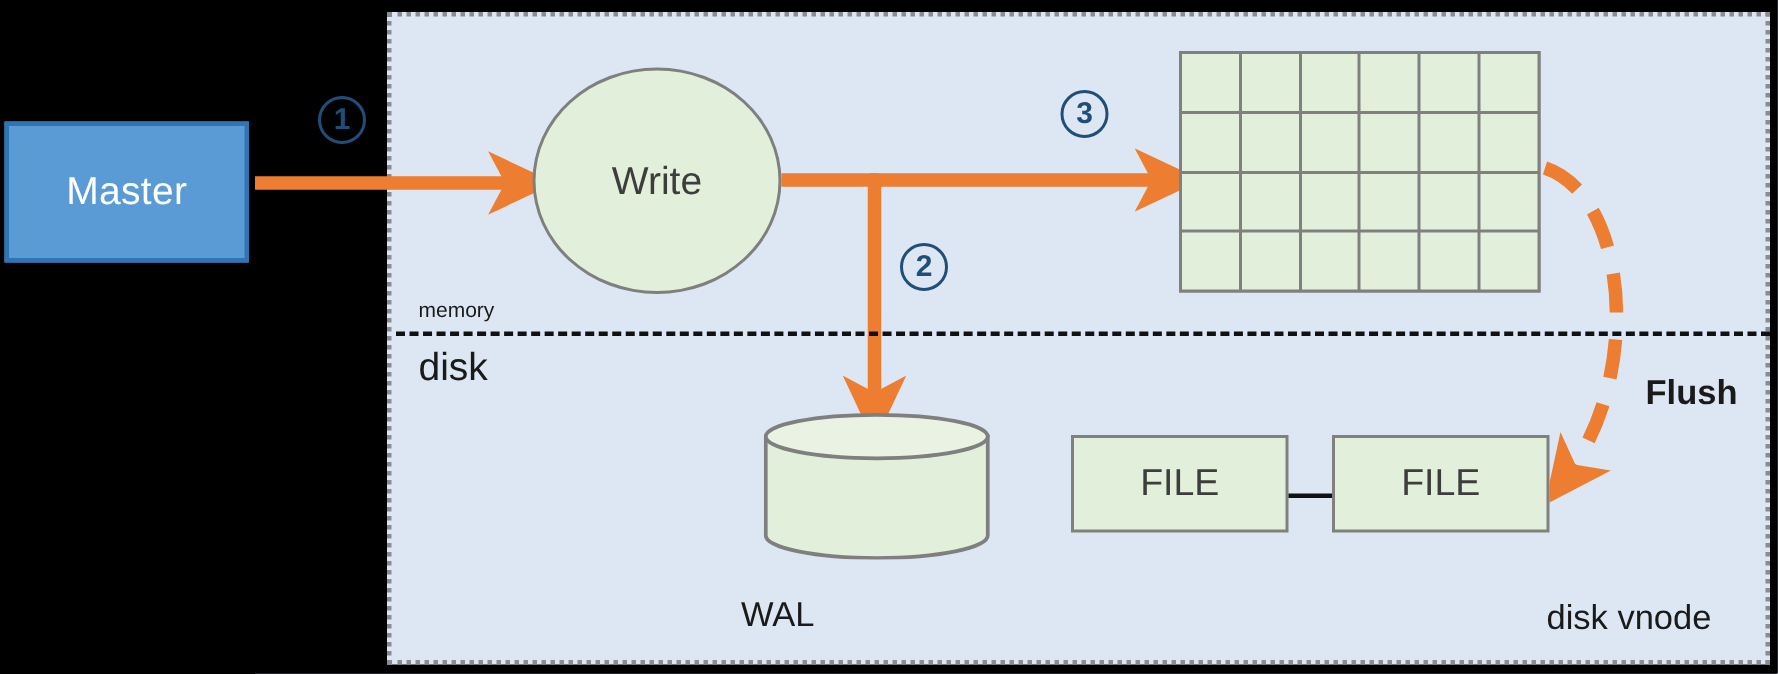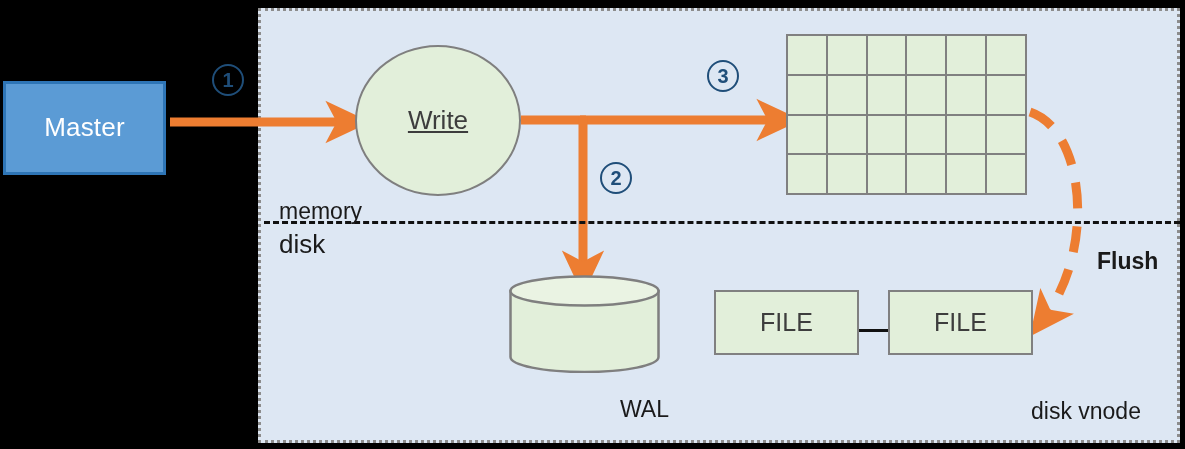--- a/index.html
+++ b/index.html
@@ -78,37 +78,36 @@
     height: 151px;
     border-radius: 50%;
     background: #e2efda;
     border: 2px solid #7f7f7f;
     box-sizing: border-box;
     display: flex;
     align-items: center;
     justify-content: center;
     color: #3d3d3d;
     font-size: 26px;
-    text-decoration: underline;
   }
 
   
   #divider-line {
     position: absolute;
     left: 264px;
     top: 221px;
     width: 916px;
     height: 0;
     border-top: 3px dashed #111111;
   }
   #label-memory {
     position: absolute;
     left: 279px;
     top: 198px;
-    font-size: 23px;
+    font-size: 14px;
     color: #1a1a1a;
   }
   #label-disk {
     position: absolute;
     left: 279px;
     top: 229px;
     font-size: 26px;
     color: #1a1a1a;
   }
 
@@ -135,24 +134,24 @@
   
   #wal-cylinder {
     position: absolute;
     left: 509px;
     top: 275px;
     width: 151px;
     height: 98px;
   }
   #wal-label {
     position: absolute;
-    left: 518px;
+    left: 494px;
     top: 396px;
     width: 151px;
-    text-align: right;
+    text-align: left;
     font-size: 23px;
     color: #1a1a1a;
   }
 
   
   .file-box {
     position: absolute;
     top: 290px;
     width: 145px;
     height: 65px;

